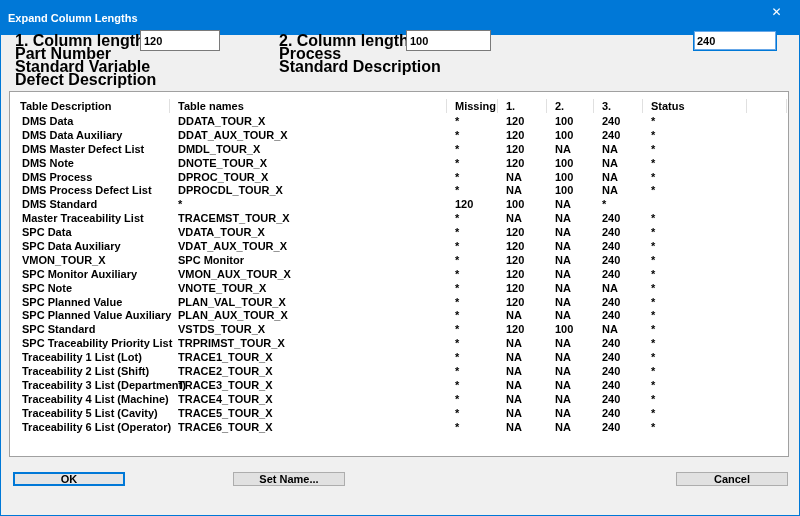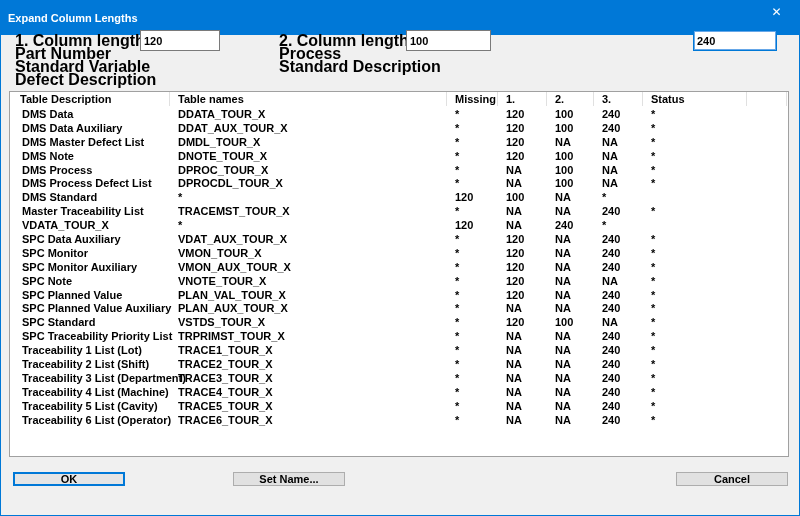--- a/index.html
+++ b/index.html
@@ -53,21 +53,21 @@
   .listbox {
     position:absolute; left:8px; top:90px; width:780px; height:366px;
     background:#ffffff; border:1px solid #a0a0a0; box-sizing:border-box;
     overflow:hidden;
   }
   .thead, .trow {
     display:grid;
     grid-template-columns:160px 277px 51px 49px 47px 49px 104px 40px auto;
     white-space:nowrap;
   }
-  .thead { padding-top:0; }
+  .thead { padding-top:7px; }
   .thead .hcell {
     font-size:11px; font-weight:bold; line-height:14px;
     padding-left:8px;
     border-right:1px solid #e0e0e0;
     overflow:visible;
   }
   .thead .hcell:first-child { padding-left:10px; }
   .thead .hcell.filler-end { border-right:none; }
   .tbody { margin-top:2px; }
   .trow { height:13.9px; }
@@ -198,39 +198,40 @@
         <div class="trow">
       <span>Master Traceability List</span>
       <span>TRACEMST_TOUR_X</span>
       <span>*</span>
       <span>NA</span>
       <span>NA</span>
       <span>240</span>
       <span>*</span>
     </div>
         <div class="trow">
+      <span>SPC Data</span>
       <span>VDATA_TOUR_X</span>
       <span>*</span>
       <span>120</span>
       <span>NA</span>
       <span>240</span>
       <span>*</span>
     </div>
         <div class="trow">
       <span>SPC Data Auxiliary</span>
       <span>VDAT_AUX_TOUR_X</span>
       <span>*</span>
       <span>120</span>
       <span>NA</span>
       <span>240</span>
       <span>*</span>
     </div>
         <div class="trow">
+      <span>VMON_TOUR_X</span>
       <span>SPC Monitor</span>
-      <span>VMON_TOUR_X</span>
       <span>*</span>
       <span>120</span>
       <span>NA</span>
       <span>240</span>
       <span>*</span>
     </div>
         <div class="trow">
       <span>SPC Monitor Auxiliary</span>
       <span>VMON_AUX_TOUR_X</span>
       <span>*</span>

